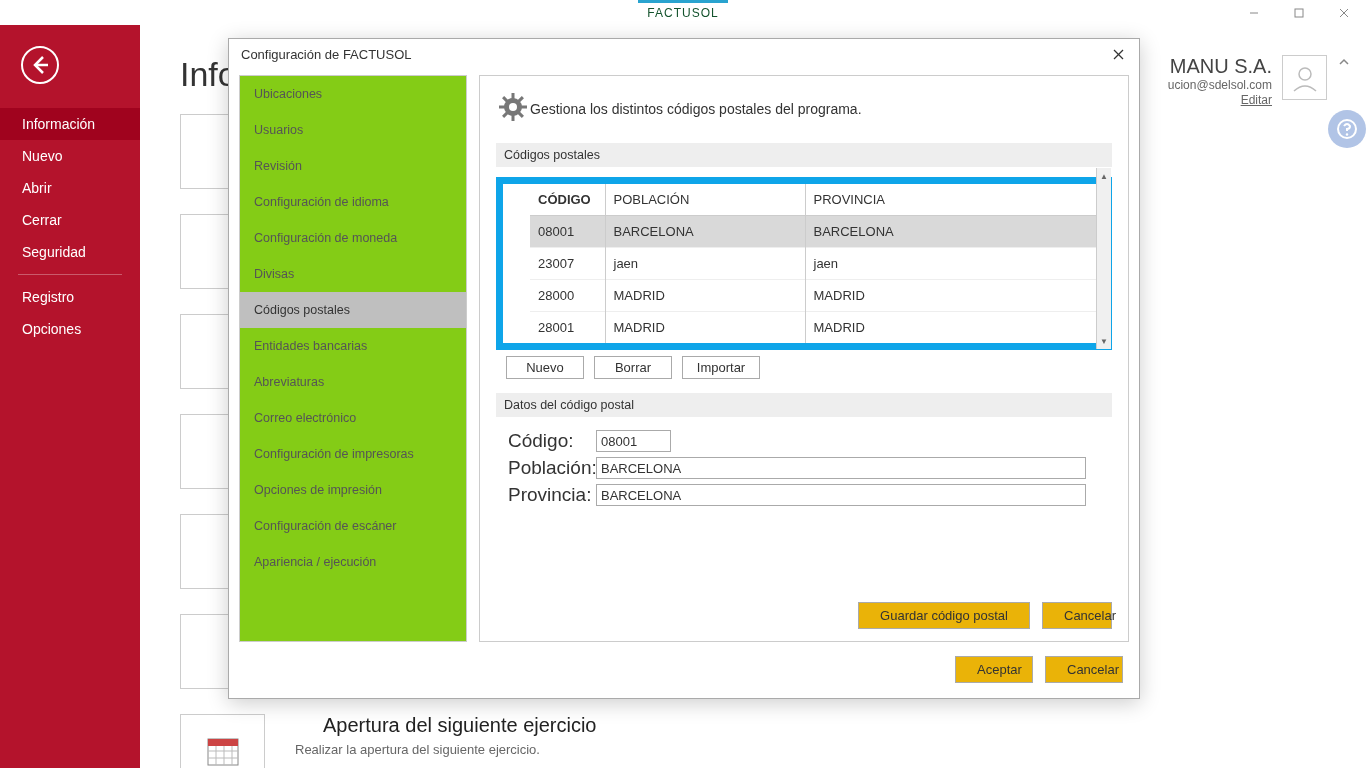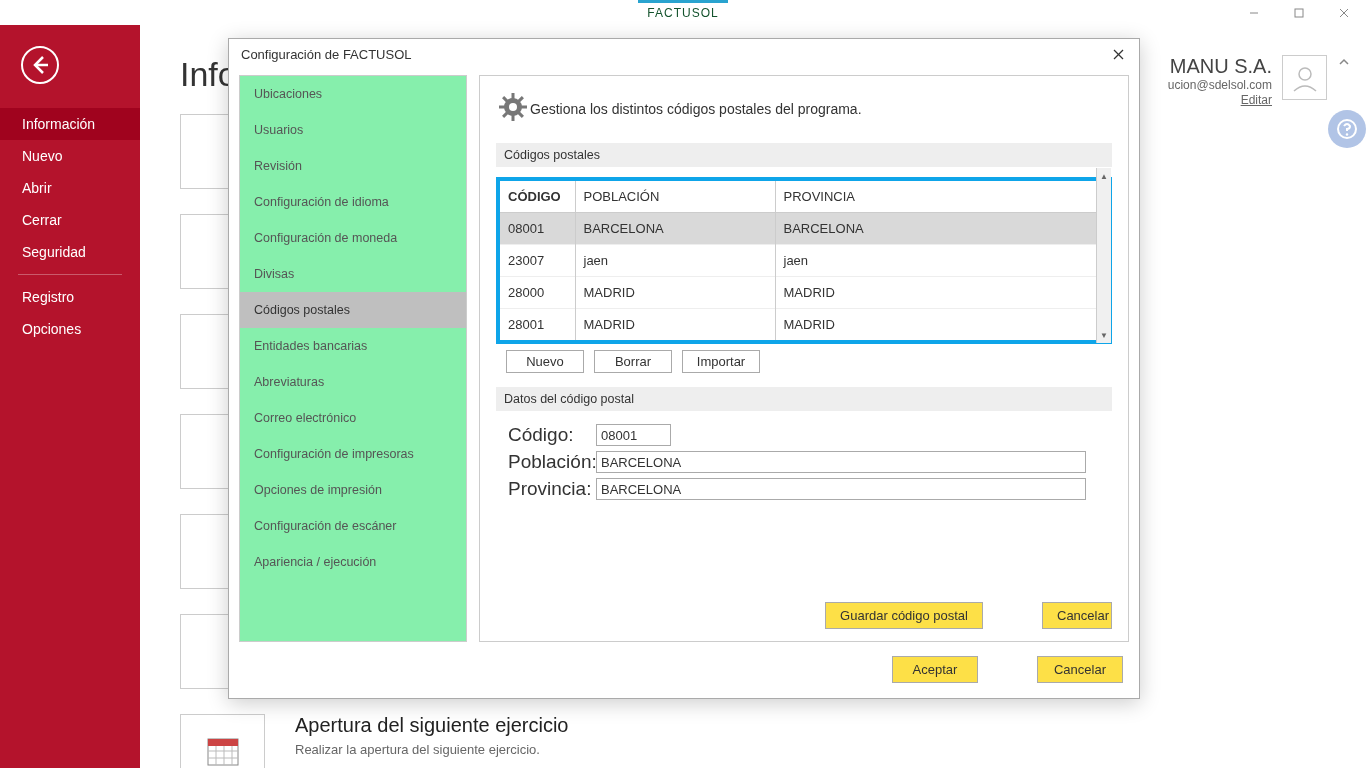--- a/index.html
+++ b/index.html
@@ -20,21 +20,21 @@
   .redside .back svg { width:40px; height:40px; }
   .redside .item { padding: 8px 22px; font-size:14px; cursor:pointer;}
   .redside .item.active { background:#a0031e;}
   .redside .sep { height:1px; background:rgba(255,255,255,0.3); margin:6px 18px;}
   
   .bgcontent { flex:1; background:#fff; padding: 30px 40px; position:relative;}
   .bgcontent h1 { font-size:34px; font-weight:300; color:#333; margin-bottom:20px;}
   .bg-btn { border:1px solid #ccc; width:85px; height:75px; display:flex; align-items:center; justify-content:center; margin-bottom:25px;}
   .bg-next-section { display:flex; align-items:flex-start; gap:30px; margin-top:10px;}
   .bg-next-section .iconbox { border:1px solid #ccc; width:85px; height:75px; display:flex; align-items:center; justify-content:center;}
-  .bg-next-section h2 { font-size:20px; font-weight:400; color:#222; margin-bottom:5px;}
+  .bg-next-section h2 { font-size:20px; font-weight:400; color:#222; margin-bottom:5px;margin-left:28px;}
   .bg-next-section p { font-size:13px; color:#666;}
   
   .account-box { position:absolute; top:30px; right:15px; text-align:right; display:flex; align-items:flex-start; gap:10px;}
   .account-box .acct-text { color:#333;}
   .account-box .acct-name { font-size:20px; font-weight:400; color:#444;}
   .account-box .acct-email { font-size:12px; color:#666;}
   .account-box .acct-edit { font-size:12px; color:#666; text-decoration:underline;margin-top:20px;}
   .avatar { width:45px; height:45px; border:1px solid #ccc; display:flex; align-items:center; justify-content:center;}
   .avatar svg { width:30px; height:30px;}
   .chevup { width:14px; height:14px; color:#888;}
@@ -42,32 +42,32 @@
   .helpcircle svg { width:22px; height:22px; }
   
   
   .overlay { position:absolute; top:0; left:0; right:0; bottom:0;}
   .dialog { position:absolute; left:228px; top:38px; width:912px; height:661px; background:#fff; border:1px solid #aaa; box-shadow:0 4px 20px rgba(0,0,0,0.2); display:flex; flex-direction:column;}
   .dlg-title { height:28px; display:flex; align-items:center; justify-content:space-between; padding:2px 6px 0 12px; font-size:13px; color:#333;}
   .dlg-close { width:30px; height:24px; display:flex; align-items:center; justify-content:center; cursor:pointer;}
   .dlg-close svg { width:11px; height:11px; stroke:#333; stroke-width:1.3;}
   .dlg-body { flex:1; display:flex; padding: 8px 10px 10px 10px; gap:12px;}
   
-  .config-nav { width:228px; border:1px solid #ccc; background:#86efac; overflow:auto;}
+  .config-nav { width:228px; border:1px solid #ccc; background:#84cc16; overflow:auto;}
   .config-nav .citem { padding:11px 14px; font-size:12.5px; color:#555; cursor:pointer;}
   .config-nav .citem.selected { background:#bfbfbf; color:#333;}
   
   .config-content { flex:1; border:1px solid #ccc; padding:12px 16px 12px 16px; display:flex; flex-direction:column; position:relative;}
   .cc-header { display:flex; align-items:center; gap:2px; margin:4px 0 18px 2px;}
   .cc-header .gear svg { width:30px; height:30px;}
   .cc-header .desc { font-size:14px; color:#333;}
   
   .section-label { background:#eee; padding:5px 8px; font-size:12.5px; color:#333; }
   
-  .grid-wrap { border:4px solid #0ea5e9; margin-top:10px;}
+  .grid-wrap { border:7px solid #0ea5e9; margin-top:10px;padding-left:27px;}
   .grid { width:100%; border-collapse:collapse;}
   .grid th, .grid td { text-align:left; font-size:13px; padding:8px 8px; border-right:1px solid #ccc; color:#333;}
   .grid th { font-weight:400; border-bottom:1px solid #ccc;}
   .grid th.sorted { font-weight:700;}
   .grid td { border-top:1px solid #eee;}
   .grid tr.selected td { background:#d9d9d9;}
   .grid tr:last-child td { border-bottom:none;}
   .col-cod { width:75px;}
   .col-pob { width:200px;}
   
@@ -77,24 +77,24 @@
   .form-row { display:flex; align-items:center; gap:8px; margin-top:5px; padding-left:12px;}
   .form-row label { width:80px; font-size:19px; color:#333;}
   .form-row input { border:1px solid #aaa; padding:2px 4px; font-size:13px; color:#333; height:22px;}
   .form-row input.short { width:75px;}
   .form-row input.long { width:490px;}
   
   .section-label.mt { margin-top:14px;}
   .form-area { margin-top:8px;}
   
   .inner-footer { margin-top:auto; display:flex; justify-content:flex-end; gap:12px; padding-top:14px;}
-  .btn-wide { border:1px solid #aaa; background:#fde047; padding:5px 14px; font-size:13px; cursor:pointer; color:#333;margin-left:47px;}
+  .btn-wide { border:1px solid #aaa; background:#eab308; padding:5px 21px; font-size:13px; cursor:pointer; color:#333;}
   
   .dlg-footer { height:46px; border-top:0; display:flex; justify-content:flex-end; align-items:center; gap:12px; padding: 0 16px 12px 0;}
-  .dlg-footer .btn-wide { width:86px; text-align:center;}
+  .dlg-footer .btn-wide { width:78px; text-align:center;}
   
   .grid-container { position:relative;}
   .scrollbar-fake { position:absolute; right:1px; top:1px; bottom:1px; width:15px; background:#f0f0f0; border-left:1px solid #ccc;}
   .scrollbar-fake .up, .scrollbar-fake .down { height:16px; display:flex; align-items:center; justify-content:center; color:#666; font-size:8px;}
   
   .calendar-icon svg { width:38px; height:38px;}
 </style>
 </head>
 <body>
 

